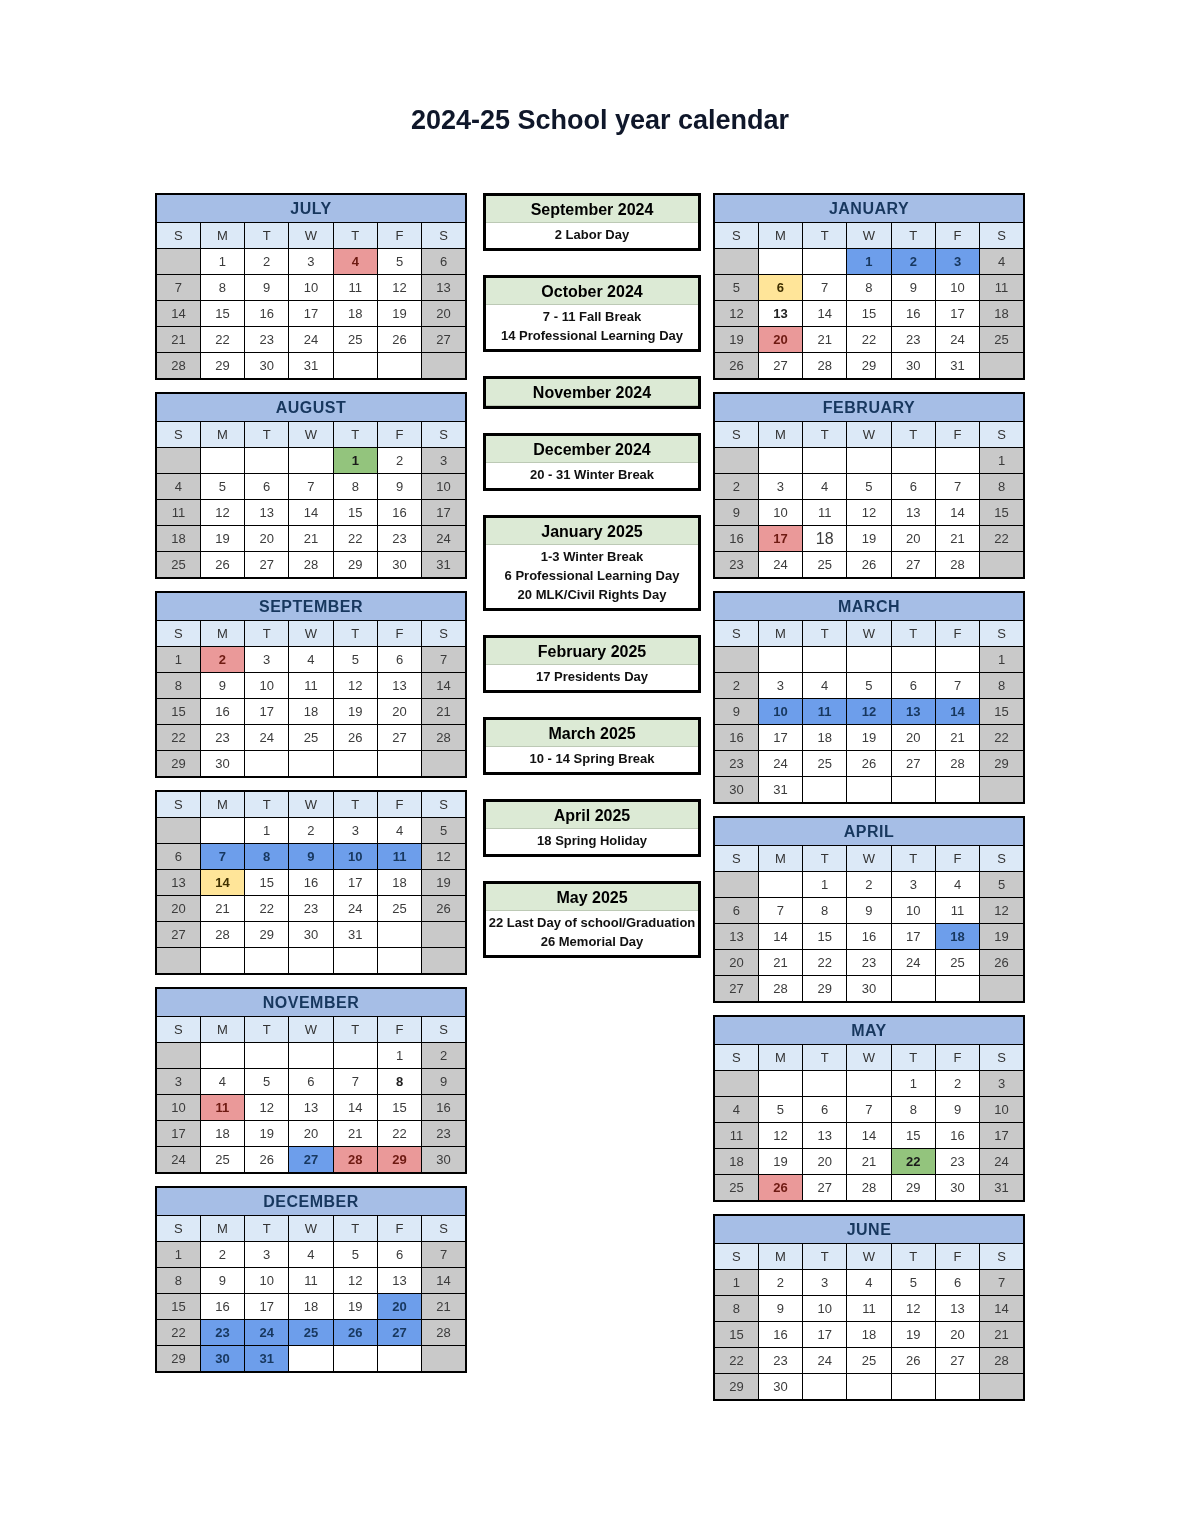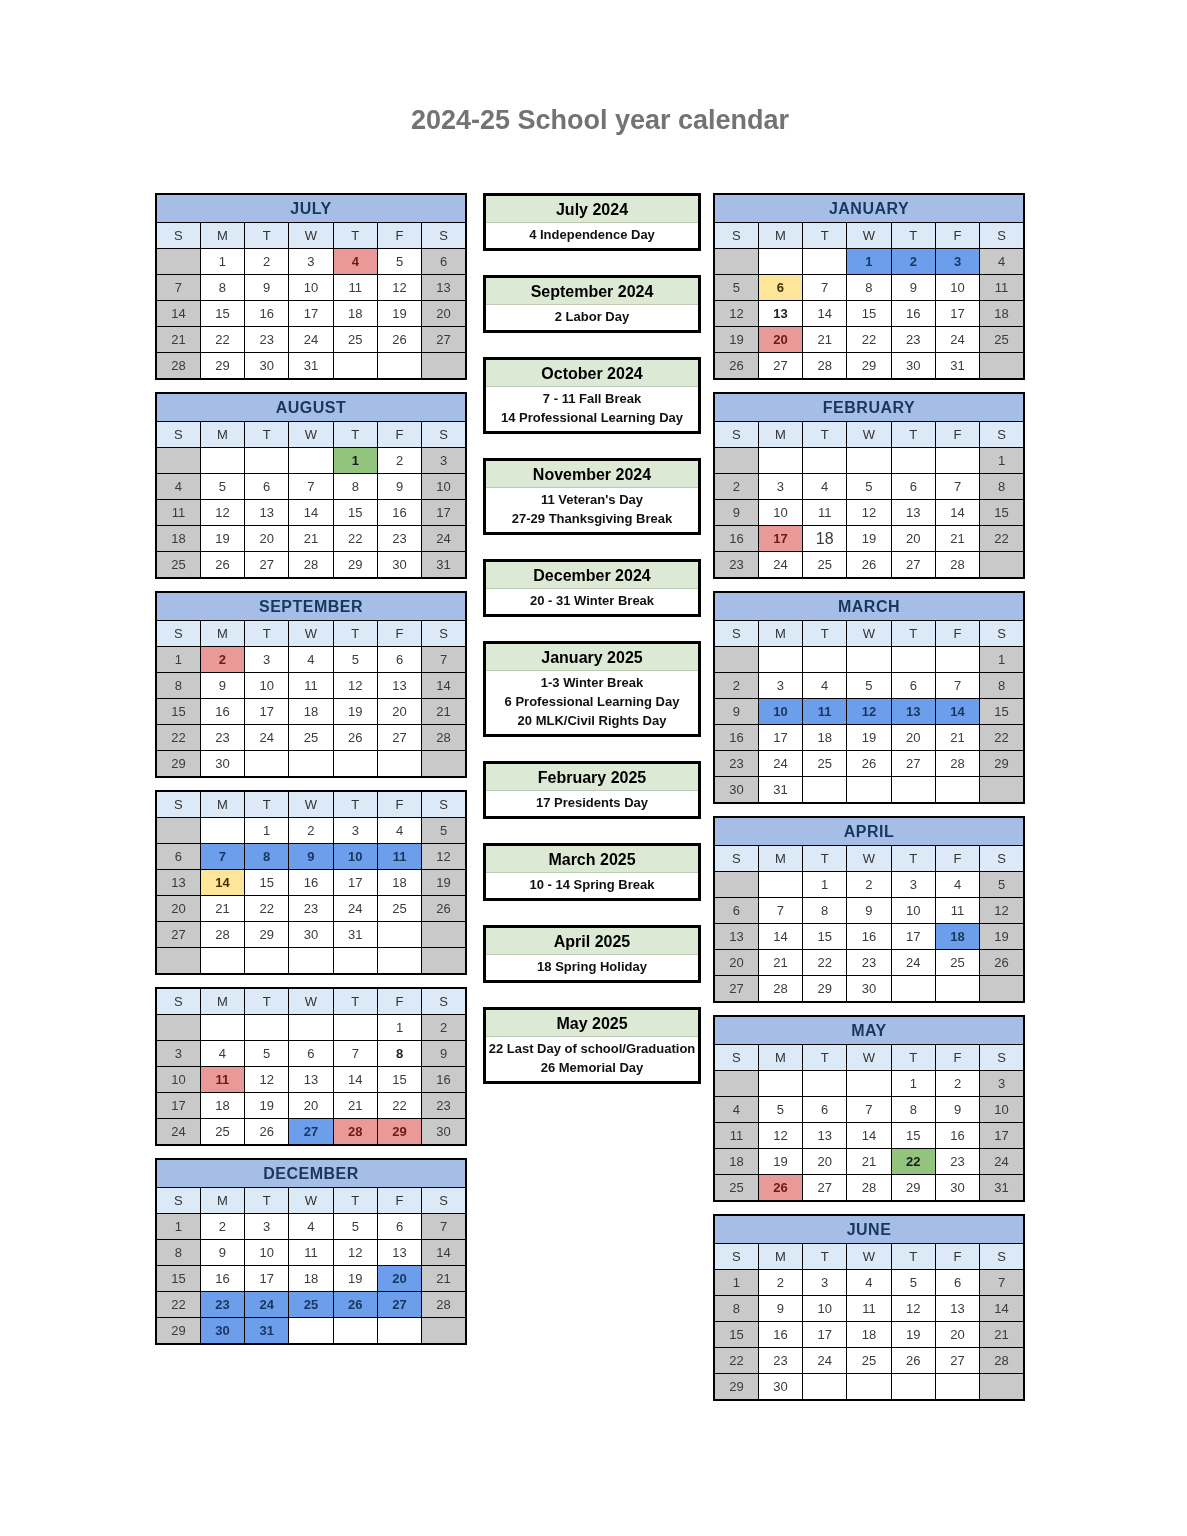--- a/index.html
+++ b/index.html
@@ -2,21 +2,21 @@
 <html><head>
 <meta charset="utf-8">
 <style>
   html,body { margin:0; padding:0; background:#ffffff; }
   body {
     width:1187px; height:1536px; overflow:hidden;
     font-family:"Liberation Sans", sans-serif;
   }
   .page-title {
     margin:105px 0 0 0; text-align:center;
-    font-size:27px; font-weight:bold; color:#737373; line-height:30px;padding-left:13px;
+    font-size:27px; font-weight:bold; color:#0f172a; line-height:30px;padding-left:13px;
   }
   .layout { display:flex; align-items:flex-start; padding-left:155px; margin-top:58px; }
   .cal-col { display:flex; flex-direction:column; gap:12px; width:312px; flex:none; }
   .events-col { display:flex; flex-direction:column; gap:24px; width:218px; flex:none; margin-left:16px; margin-right:12px; }
 
   table.cal { border-collapse:collapse; width:312px; table-layout:fixed; border:2px solid #000; }
   .cal th, .cal td { border:1px solid #000; text-align:center; padding:0; vertical-align:middle; }
   .mh {
     background:#A6BEE6; color:#17375E; font-size:16px; font-weight:bold;
     height:27px; letter-spacing:0.5px; border-bottom:2px solid #000;
@@ -292,20 +292,23 @@
             <td class="dc"></td>
             <td class="dc"></td>
             <td class="dc"></td>
             <td class="dc we"></td>
           </tr>
         </tbody>
       </table>
       <table class="cal">
         <tbody>
           <tr>
+            <th colspan="7" class="mh">NOVEMBER</th>
+          </tr>
+          <tr>
             <td class="dh">S</td>
             <td class="dh">M</td>
             <td class="dh">T</td>
             <td class="dh">W</td>
             <td class="dh">T</td>
             <td class="dh">F</td>
             <td class="dh">S</td>
           </tr>
           <tr>
             <td class="dc we"></td>
@@ -410,45 +413,35 @@
             <td class="dc hl-blue">31</td>
             <td class="dc"></td>
             <td class="dc"></td>
             <td class="dc"></td>
             <td class="dc we"></td>
           </tr>
         </tbody>
       </table>
     </div>
   <div class="events-col">
-      <div class="event">
-        <div class="event-h">July 2024</div>
-        <div class="event-b">
-          <div class="event-line">4  Independence Day</div>
-        </div>
-      </div>
       <div class="event">
         <div class="event-h">September 2024</div>
         <div class="event-b">
           <div class="event-line">2  Labor Day</div>
         </div>
       </div>
       <div class="event">
         <div class="event-h">October 2024</div>
         <div class="event-b">
           <div class="event-line">7 - 11 Fall Break</div>
           <div class="event-line">14 Professional Learning Day</div>
         </div>
       </div>
       <div class="event">
         <div class="event-h">November 2024</div>
-        <div class="event-b">
-          <div class="event-line">11  Veteran's Day</div>
-          <div class="event-line">27-29  Thanksgiving Break</div>
-        </div>
       </div>
       <div class="event">
         <div class="event-h">December 2024</div>
         <div class="event-b">
           <div class="event-line">20 - 31 Winter Break</div>
         </div>
       </div>
       <div class="event">
         <div class="event-h">January 2025</div>
         <div class="event-b">

